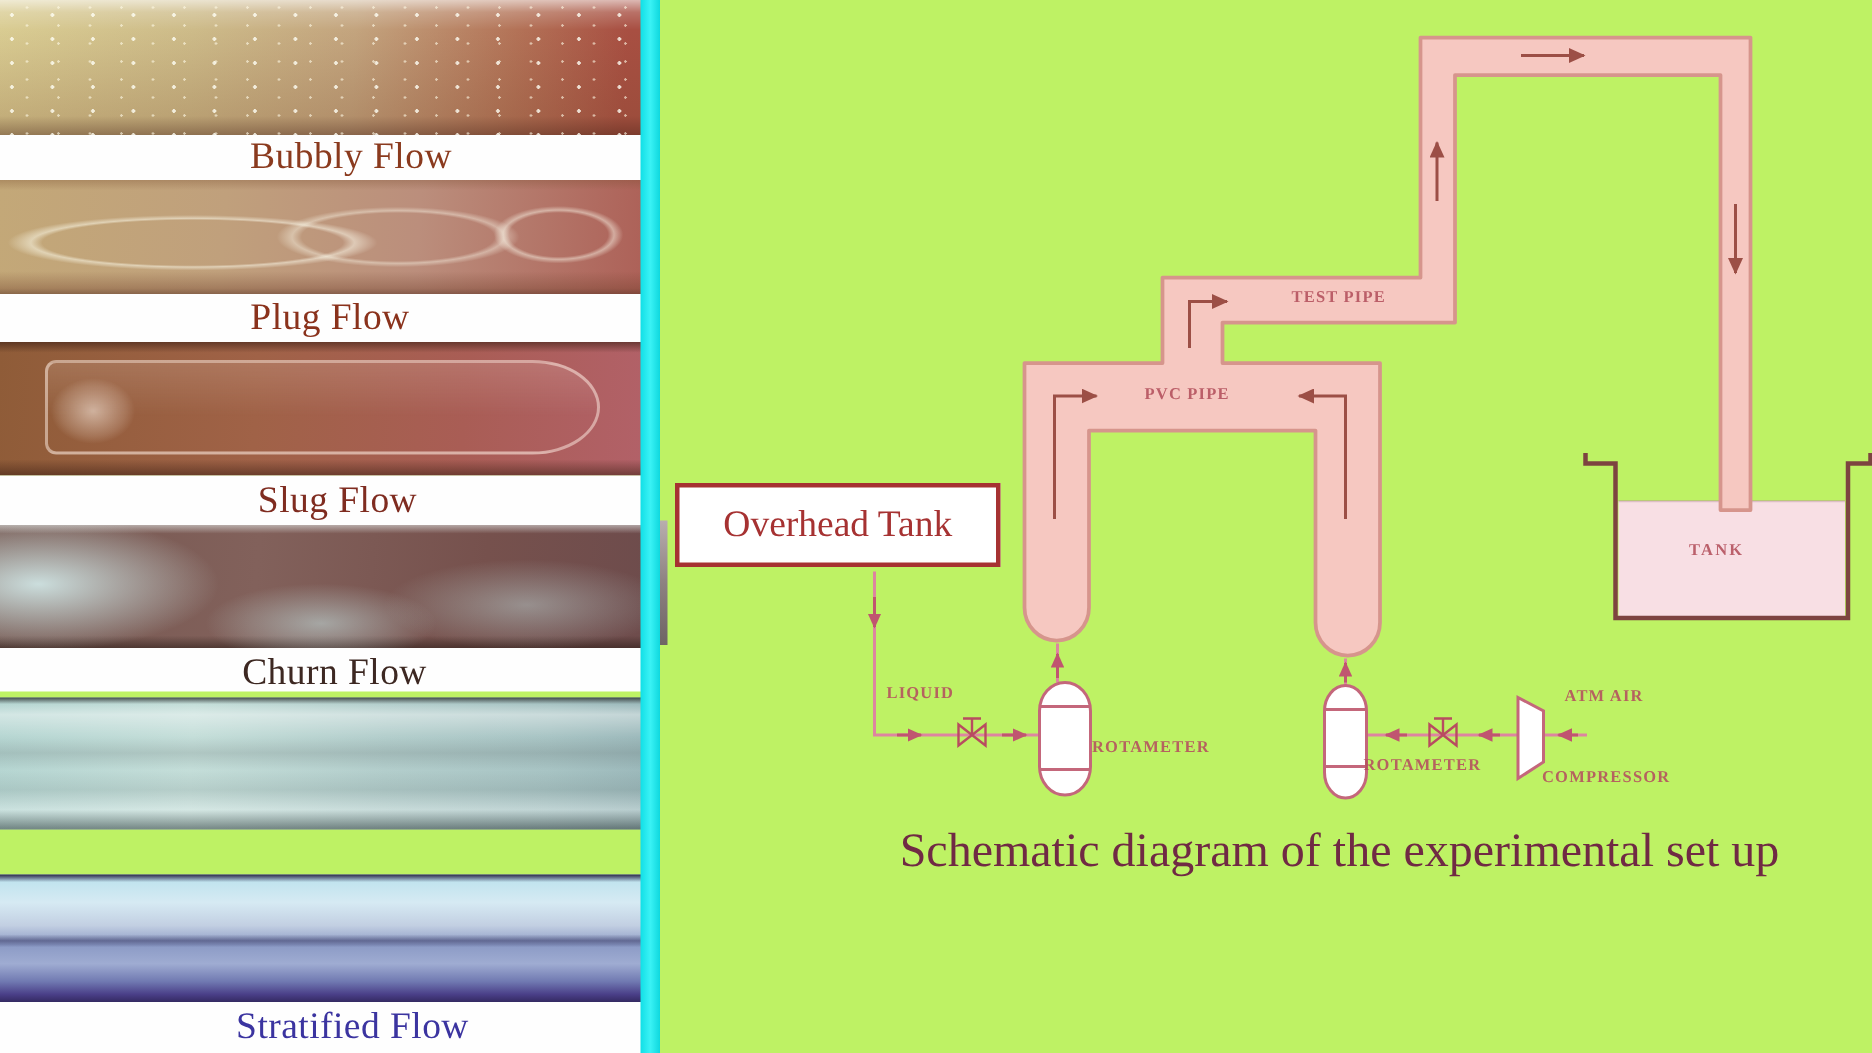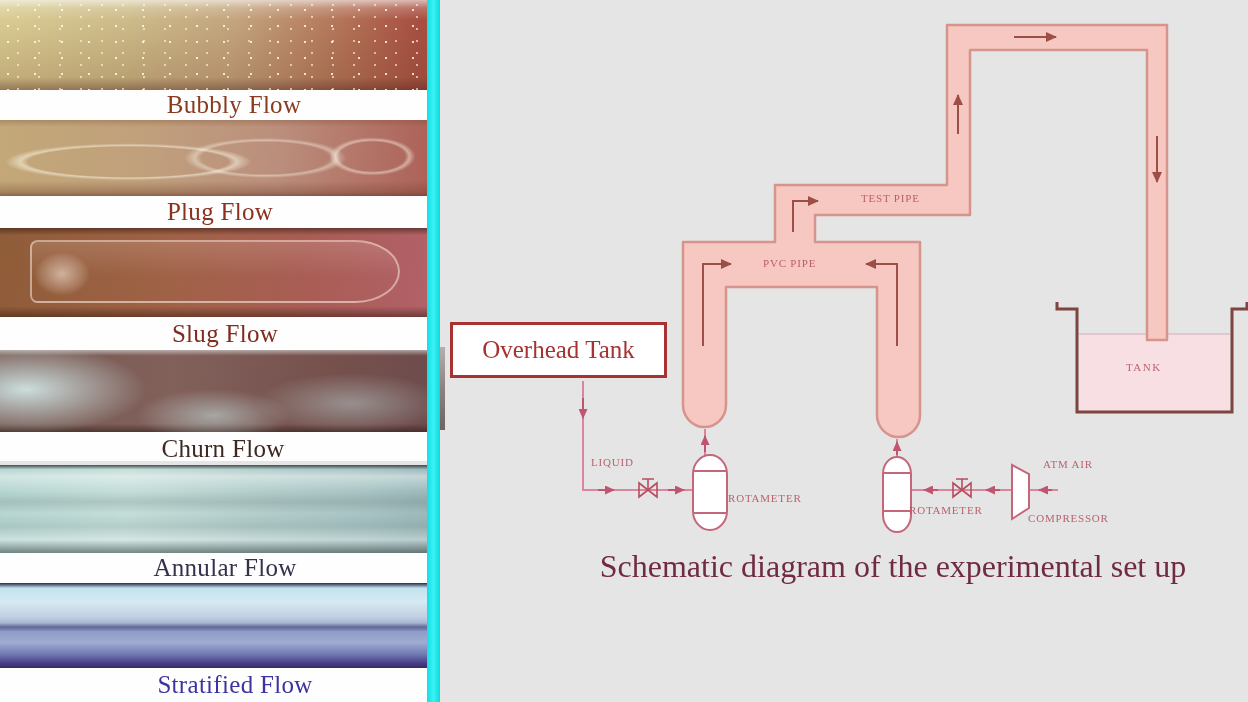--- a/index.html
+++ b/index.html
@@ -1,16 +1,16 @@
 <!DOCTYPE html>
 <html><head>
 <meta charset="utf-8">
 <style>
   html,body{margin:0;padding:0;background:#fff;}
-  #stage{position:relative;width:1248px;height:702px;background:#e5e5e5;overflow:hidden;
+  #stage{position:relative;width:1248px;height:702px;background:#bef264;overflow:hidden;
          font-family:"Liberation Serif",serif;}
 
   
   .photo{position:absolute;left:0;width:428px;}
   #p-bubbly{top:0;height:90px;background:
     radial-gradient(circle 2px at 8px 10px, rgba(255,255,245,.8) 55%, transparent 65%) 0 0/27px 16px,
     radial-gradient(circle 1.5px at 18px 5px, rgba(255,250,230,.6) 50%, transparent 65%) 0 0/21px 12px,
     radial-gradient(circle 1px at 4px 14px, rgba(90,60,30,.3) 50%, transparent 70%) 0 0/17px 11px,
     linear-gradient(180deg, rgba(255,255,255,.6) 0%, rgba(255,255,255,.2) 9%, rgba(255,255,255,0) 22%, rgba(120,70,40,.22) 86%, rgba(80,40,25,.5) 100%),
     linear-gradient(93deg,#d9cc92 0%,#cdbb89 30%,#c3a47e 55%,#b37257 80%,#a84f42 97%);}
@@ -54,21 +54,21 @@
   #divider{position:absolute;left:427px;top:0;width:13px;height:702px;
     background:linear-gradient(90deg,#12dfe6,#3af2f5 50%,#0fd8de);}
   #sliver{position:absolute;left:440px;top:347px;width:5px;height:83px;
     background:linear-gradient(180deg,#b9aeae,#8d8181 50%,#6e6464);}
 
   
   #schem-svg{position:absolute;left:0;top:0;}
   #ohtank-box{position:absolute;left:450px;top:322px;width:211px;height:50px;
     border:3px solid #a63232;background:#fff;display:flex;align-items:center;justify-content:center;
     font-size:25px;color:#a63232;}
-  .slab{position:absolute;font-family:"Liberation Serif",serif;font-weight:normal;font-size:11px;
+  .slab{position:absolute;font-family:"Liberation Serif",serif;font-weight:bold;font-size:11px;
     color:#b5535f;letter-spacing:.8px;white-space:nowrap;opacity:.9;}
   #l-liquid{left:591px;top:456px;}
   #l-rota1{left:728px;top:492px;}
   #l-rota2{left:909px;top:504px;}
   #l-testpipe{left:861px;top:192px;}
   #l-pvcpipe{left:763px;top:257px;}
   #l-tank{left:1126px;top:361px;letter-spacing:1.5px;text-align:right;}
   #l-atmair{left:1043px;top:458px;}
   #l-compressor{left:1028px;top:512px;}
   #caption{position:absolute;left:553px;top:548px;width:680px;text-align:center;
@@ -88,21 +88,20 @@
   <div class="photo" id="p-slug">
     <div class="slug-blob"></div>
     <div class="slug-bubble"></div>
   </div>
   <div class="band" id="b3">Slug Flow</div>
 
   <div class="photo" id="p-churn"></div>
   <div class="band" id="b4">Churn Flow</div>
 
   <div class="photo" id="p-annular"></div>
-  <div class="band" id="b5">Annular Flow</div>
 
   <div class="photo" id="p-stratified"></div>
   <div class="band" id="b6">Stratified Flow</div>
 
   <div id="divider"></div>
   <div id="sliver"></div>
 
   <svg id="schem-svg" width="1248" height="702" viewBox="0 0 1248 702">
     <defs>
       <marker id="mA" markerUnits="userSpaceOnUse" markerWidth="12" markerHeight="10" refX="10" refY="5" orient="auto">

